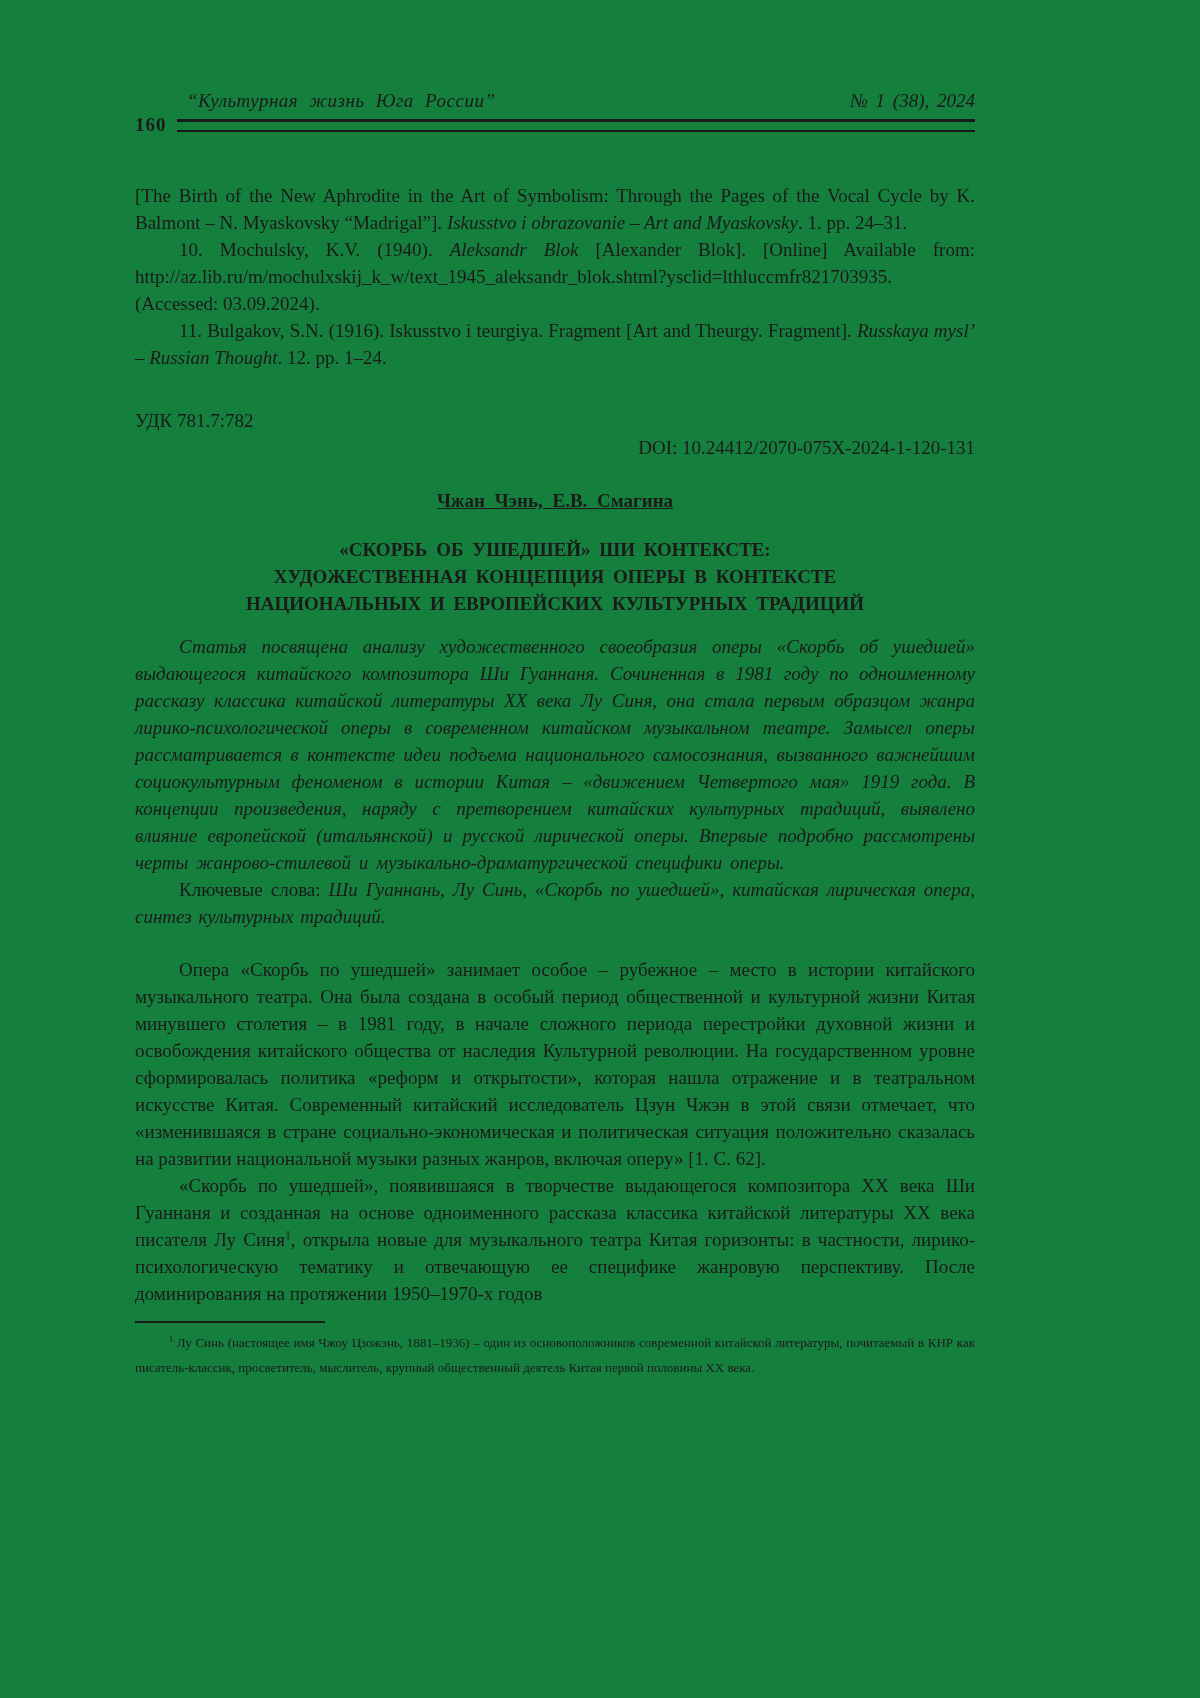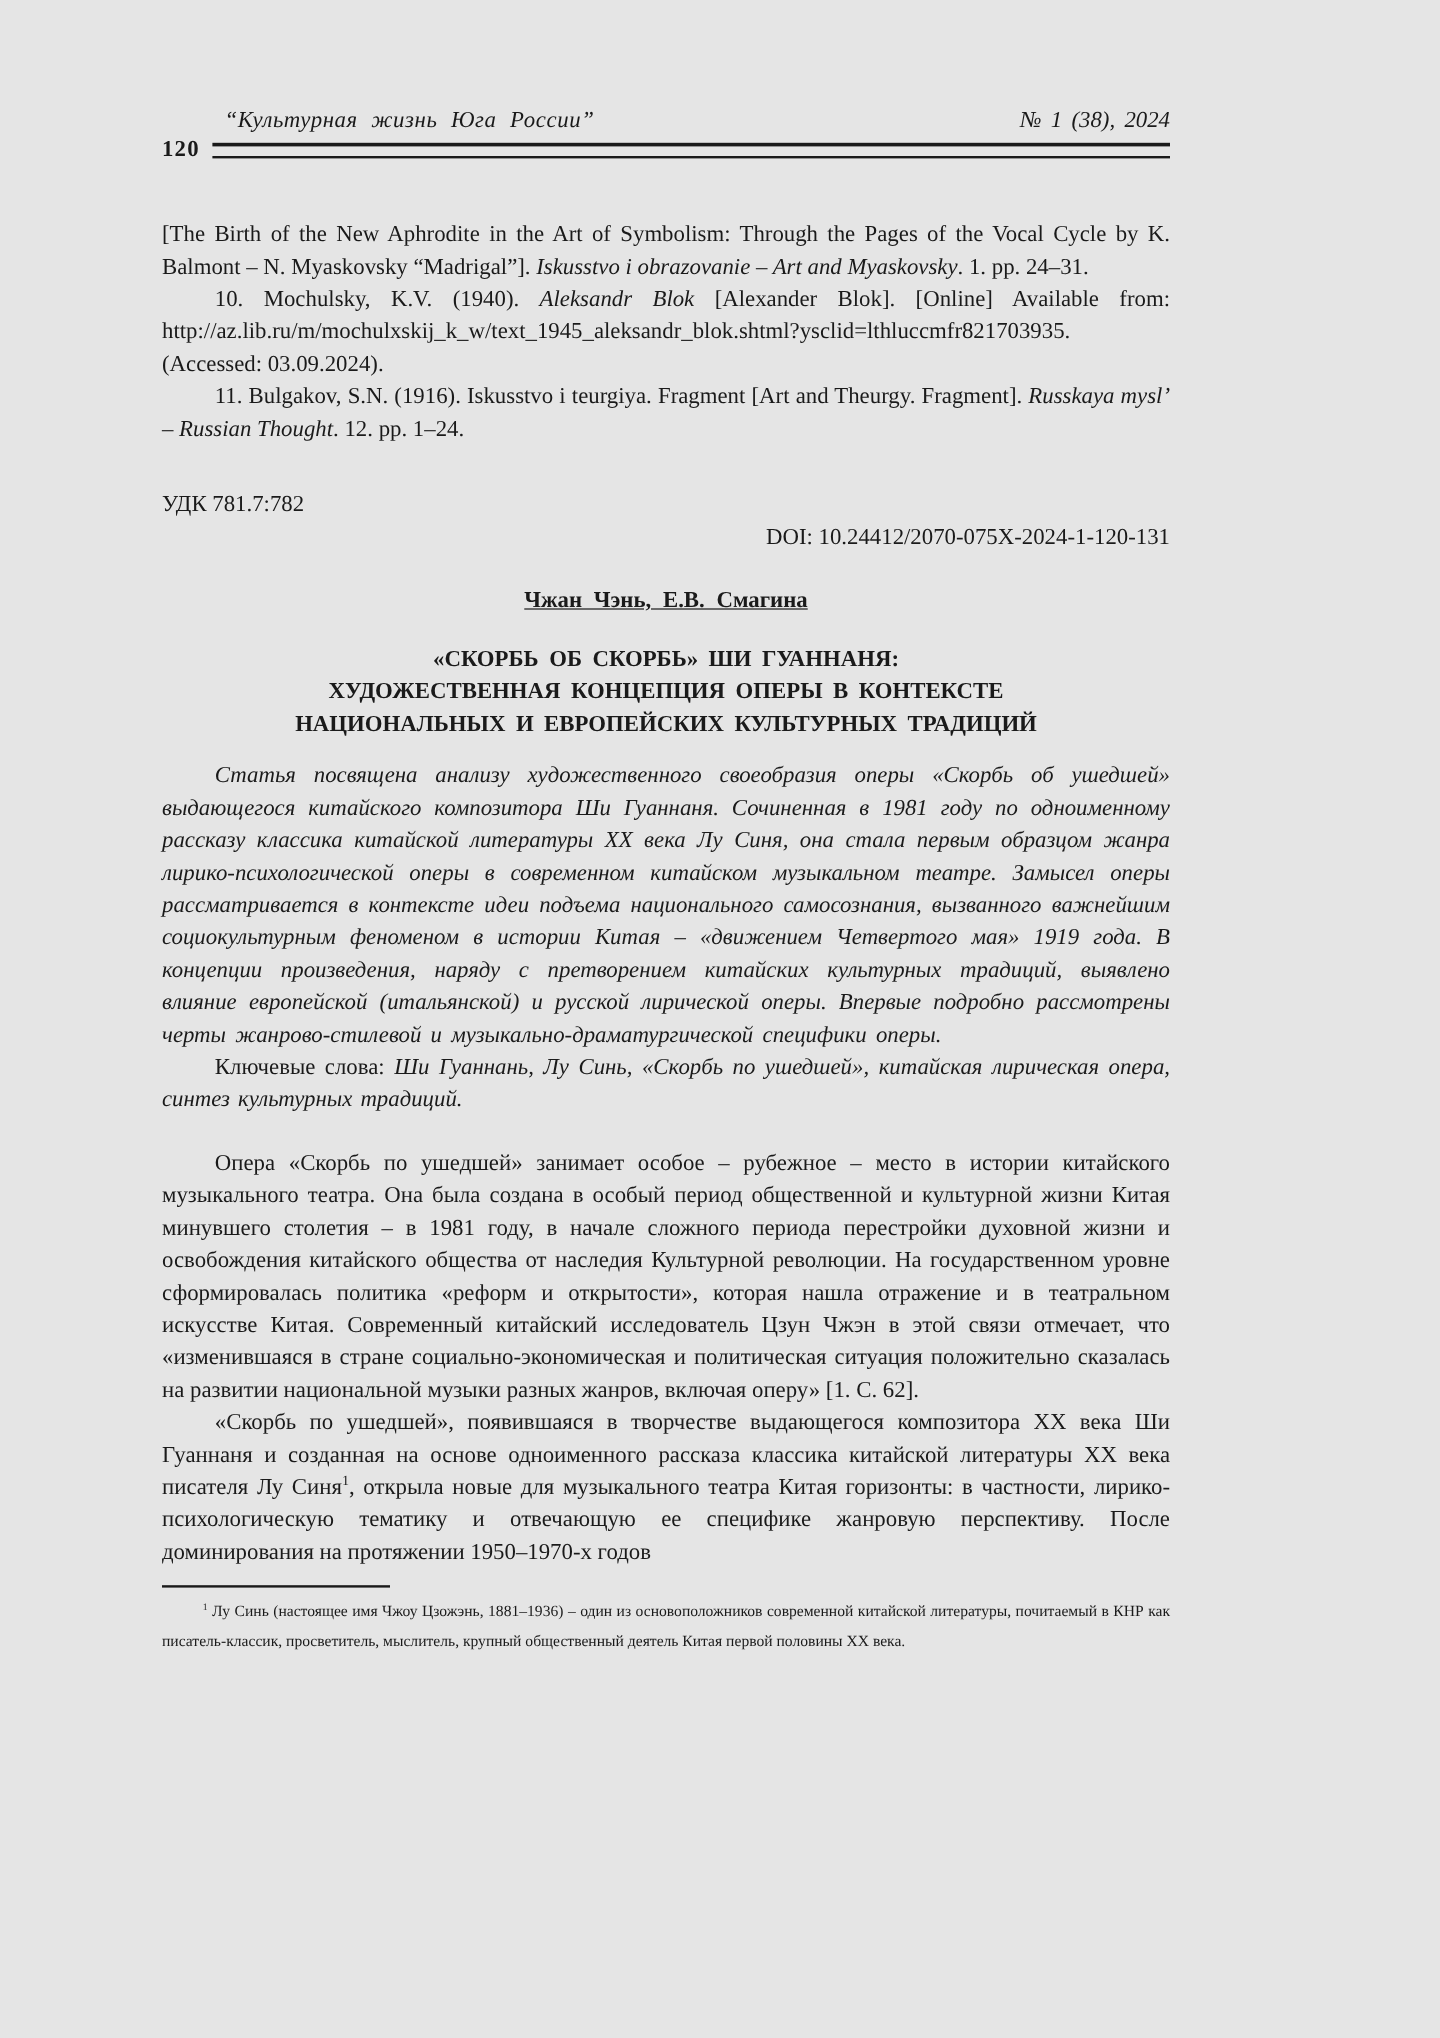--- a/index.html
+++ b/index.html
@@ -2,21 +2,21 @@
 <html><head>
 <meta charset="utf-8">
 <style>
   html, body { margin: 0; padding: 0; }
   body {
     width: 1200px; height: 1698px;
     background: #ffffff;
     font-family: "Liberation Serif", serif;
     color: #1a1a1a;
   }
-  .page { position: relative; width: 1200px; height: 1698px; overflow: hidden; background: #e5e5e5; }
+  .page { position: relative; width: 1200px; height: 1698px; overflow: hidden; background: #15803d; }
   .content { position: absolute; left: 135px; top: 90px; width: 840px; }
 
   
   .header-row1 { display: flex; justify-content: space-between; align-items: baseline; font-style: italic; font-size: 19px; }
   .journal { margin-left: 52px; letter-spacing: 0.5px; word-spacing: 6px; }
   .issue { word-spacing: 3px; }
   .header-row2 { display: flex; align-items: center; margin-top: 2px; }
   .pagenum { font-weight: bold; font-size: 19px; letter-spacing: 1px; }
   .double-rule { flex: 1; margin-left: 10px; height: 8px; border-top: 3px solid #1a1a1a; border-bottom: 2px solid #1a1a1a; }
 
@@ -45,33 +45,33 @@
 
 <div class="page">
   <div class="content">
 
     <div class="header">
       <div class="header-row1">
         <span class="journal">“Культурная жизнь Юга России”</span>
         <span class="issue">№ 1 (38), 2024</span>
       </div>
       <div class="header-row2">
-        <span class="pagenum">120</span>
+        <span class="pagenum">160</span>
         <div class="double-rule"></div>
       </div>
     </div>
 
     <div class="doc">
         <p class="para ref-first"><span>[The Birth of the New Aphrodite in the Art of Symbolism: Through the Pages of the Vocal Cycle by K. Balmont – N. Myaskovsky “Madrigal”]. </span><span class="it">Iskusstvo i obrazovanie – Art and Myaskovsky</span><span>. 1. pp. 24–31.</span></p>
         <p class="para ref"><span>10. Mochulsky, K.V. (1940). </span><span class="it">Aleksandr Blok</span><span> [Alexander Blok]. [Online] Available from: http://az.lib.ru/m/mochulxskij_k_w/text_1945_aleksandr_blok.shtml?ysclid=lthluccmfr821703935. (Accessed: 03.09.2024).</span></p>
         <p class="para ref"><span>11. Bulgakov, S.N. (1916). Iskusstvo i teurgiya. Fragment [Art and Theurgy. Fragment]. </span><span class="it">Russkaya mysl’ – Russian Thought</span><span>. 12. pp. 1–24.</span></p>
         <p class="para udk"><span>УДК 781.7:782</span></p>
         <p class="para doi"><span>DOI: 10.24412/2070-075X-2024-1-120-131</span></p>
         <p class="para authors"><span>Чжан Чэнь, Е.В. Смагина</span></p>
-        <p class="para title"><span>«СКОРБЬ ОБ СКОРБЬ» ШИ ГУАННАНЯ:</span><br><span>ХУДОЖЕСТВЕННАЯ КОНЦЕПЦИЯ ОПЕРЫ В КОНТЕКСТЕ</span><br><span>НАЦИОНАЛЬНЫХ И ЕВРОПЕЙСКИХ КУЛЬТУРНЫХ ТРАДИЦИЙ</span></p>
+        <p class="para title"><span>«СКОРБЬ ОБ УШЕДШЕЙ» ШИ КОНТЕКСТЕ:</span><br><span>ХУДОЖЕСТВЕННАЯ КОНЦЕПЦИЯ ОПЕРЫ В КОНТЕКСТЕ</span><br><span>НАЦИОНАЛЬНЫХ И ЕВРОПЕЙСКИХ КУЛЬТУРНЫХ ТРАДИЦИЙ</span></p>
         <p class="para abstract"><span>Статья посвящена анализу художественного своеобразия оперы «Скорбь об ушедшей» выдающегося китайского композитора Ши Гуаннаня. Сочиненная в 1981 году по одноименному рассказу классика китайской литературы XX века Лу Синя, она стала первым образцом жанра лирико-психологической оперы в современном китайском музыкальном театре. Замысел оперы рассматривается в контексте идеи подъема национального самосознания, вызванного важнейшим социокультурным феноменом в истории Китая – «движением Четвертого мая» 1919 года. В концепции произведения, наряду с претворением китайских культурных традиций, выявлено влияние европейской (итальянской) и русской лирической оперы. Впервые подробно рассмотрены черты жанрово-стилевой и музыкально-драматургической специфики оперы.</span></p>
         <p class="para keywords"><span>Ключевые слова: </span><span class="it">Ши Гуаннань, Лу Синь, «Скорбь по ушедшей», китайская лирическая опера, синтез культурных традиций.</span></p>
         <p class="para body-first"><span>Опера «Скорбь по ушедшей» занимает особое – рубежное – место в истории китайского музыкального театра. Она была создана в особый период общественной и культурной жизни Китая минувшего столетия – в 1981 году,  в начале сложного периода перестройки духовной жизни и освобождения китайского общества от наследия Культурной революции. На государственном уровне сформировалась политика «реформ и открытости», которая нашла отражение и в театральном искусстве Китая. Современный китайский исследователь Цзун Чжэн в этой связи отмечает, что «изменившаяся в стране социально-экономическая и политическая ситуация положительно сказалась на развитии национальной музыки разных жанров, включая оперу» [1. С. 62].</span></p>
         <p class="para body"><span>«Скорбь по ушедшей», появившаяся в творчестве выдающегося композитора XX века Ши Гуаннаня и созданная на основе одноименного рассказа классика китайской литературы XX века писателя Лу Синя</span><sup>1</sup><span>, открыла новые для музыкального театра Китая горизонты: в частности, лирико-психологическую тематику и отвечающую ее специфике жанровую перспективу. После доминирования на протяжении 1950–1970-х годов</span></p>
         <div class="fn-rule"></div>
         <p class="para fn"><sup>1</sup><span> Лу Синь (настоящее имя Чжоу Цзожэнь, 1881–1936) – один из основоположников современной китайской литературы, почитаемый в КНР как писатель-классик, просветитель, мыслитель, крупный общественный деятель Китая первой половины XX века.</span></p>
       </div>
 
   </div>
 </div>

